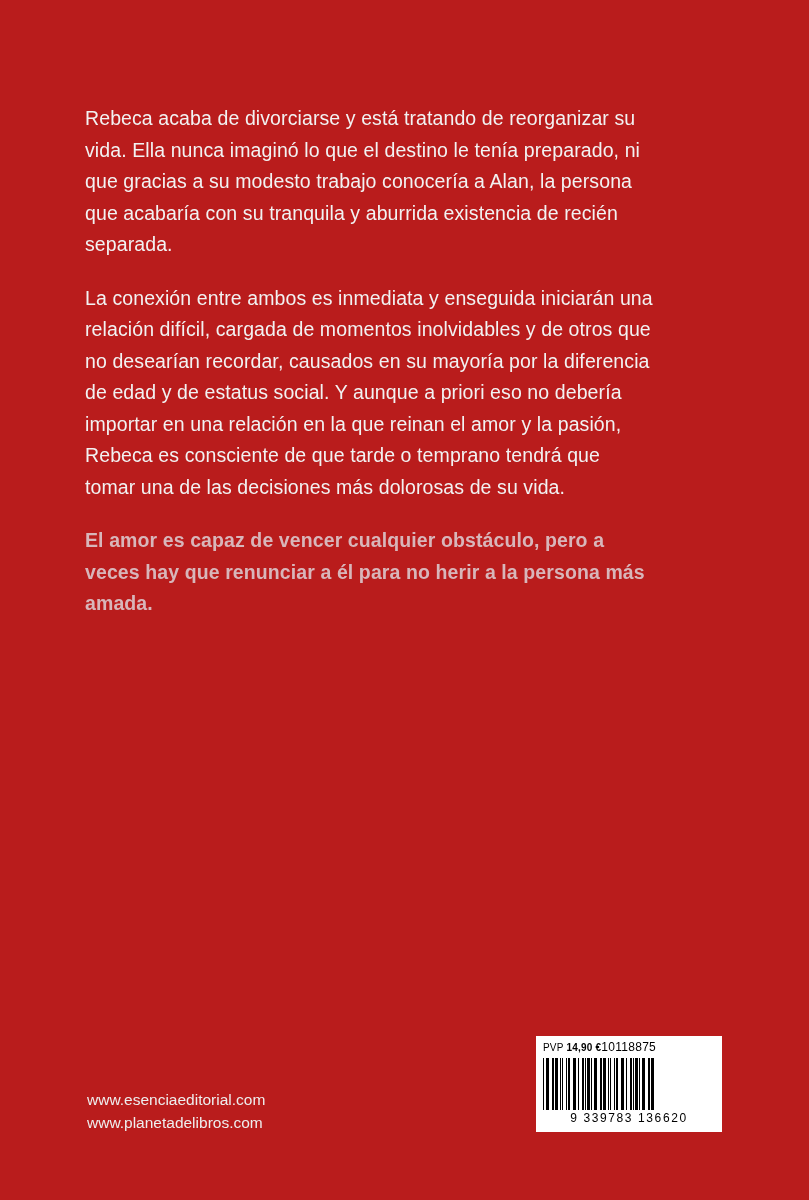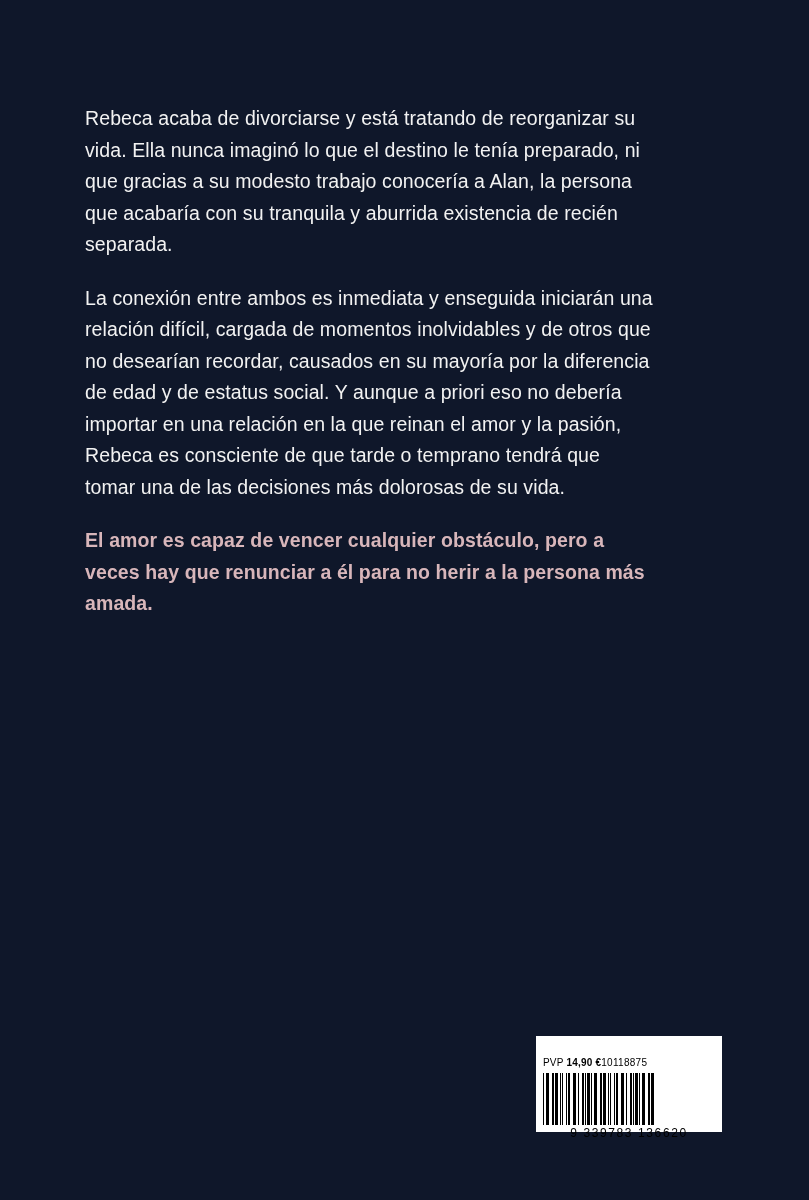--- a/index.html
+++ b/index.html
@@ -11,21 +11,21 @@
     width: 809px;
     height: 1200px;
     position: relative;
     overflow: hidden;
     font-family: "Liberation Sans", sans-serif;
     color: #ffffff;
   }
   .page {
     position: absolute;
     inset: 0;
-    background: #0f172a;
+    background: #b91c1c;
   }
   .blurb {
     position: absolute;
     left: 85px;
     top: 103px;
     width: 570px;
   }
   .blurb p {
     margin: 0 0 22px 0;
     font-size: 19.5px;
@@ -69,23 +69,22 @@
     color: #000;
     font-family: "Liberation Sans", sans-serif;
   }
   .pvp {
     letter-spacing: 0.2px;
   }
   .pvp b {
     font-weight: 700;
   }
   .isbn-num {
-    font-size: 10px;
+    font-size: 12px;
     letter-spacing: 0.3px;
-    margin-top: 16px;
   }
   .bars {
     margin-top: 4px;
     height: 52px;
     width: 100%;
     display: flex;
     align-items: flex-end;
     gap: 0px;
   }
   .bars span {
@@ -105,20 +104,24 @@
 <body>
 
 <div class="page">
 
   <div class="blurb">
     <p>Rebeca acaba de divorciarse y está tratando de reorganizar su vida. Ella nunca imaginó lo que el destino le tenía preparado, ni que gracias a su modesto trabajo conocería a Alan, la persona que acabaría con su tranquila y aburrida existencia de recién separada.</p>
     <p>La conexión entre ambos es inmediata y enseguida iniciarán una relación difícil, cargada de momentos inolvidables y de otros que no desearían recordar, causados en su mayoría por la diferencia de edad y de estatus social. Y aunque a priori eso no debería importar en una relación en la que reinan el amor y  la pasión, Rebeca es consciente de que tarde o temprano tendrá que tomar una de las decisiones más dolorosas de su vida.</p>
     <p class="highlight">El amor es capaz de vencer cualquier obstáculo, pero a veces hay que renunciar a él para no herir a la persona más amada.</p>
   </div>
 
+  <div class="urls">
+    <div>www.esenciaeditorial.com</div>
+    <div>www.planetadelibros.com</div>
+  </div>
 
   <div class="barcode-box">
     <div class="barcode-top">
       <div class="pvp">
         <span>PVP</span>
         <b>14,90 €</b>
       </div>
       <div class="isbn-num">10118875</div>
     </div>
     <div class="bars" id="bars">

